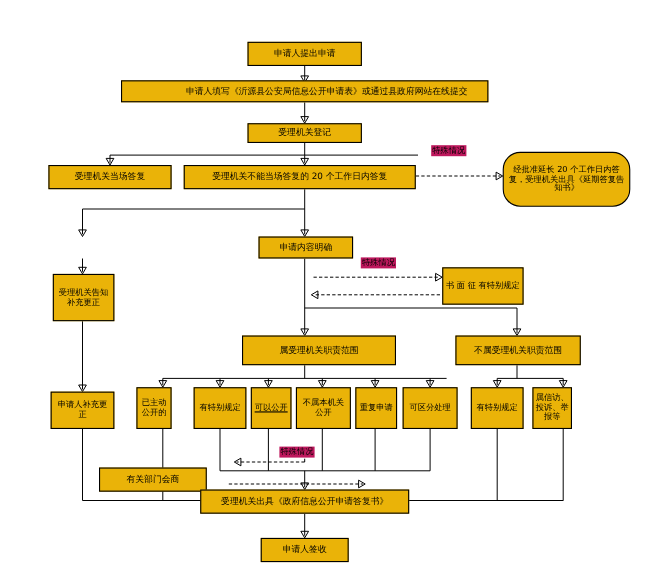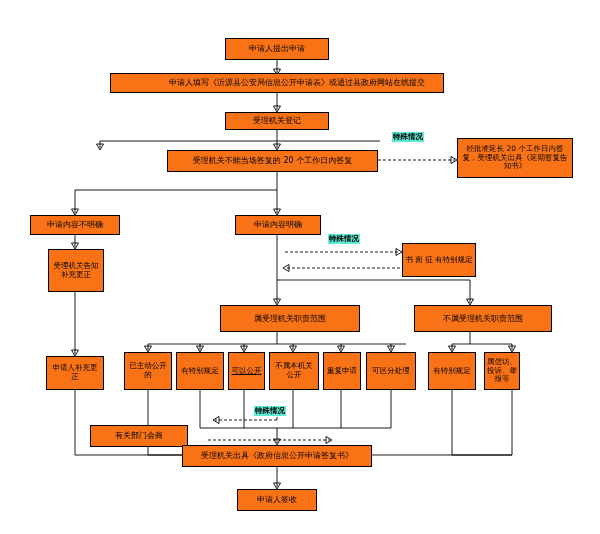--- a/index.html
+++ b/index.html
@@ -8,40 +8,39 @@
     background:#ffffff;
     font-family:"DejaVu Sans","Liberation Sans",sans-serif;
     position:relative;
     overflow:hidden;
   }
   #canvas{position:absolute;left:0;top:0;width:600px;height:534px;}
   .node{
     position:absolute;
     box-sizing:border-box;
     border:1px solid #000;
-    background:#f97316;
+    background:#eab308;
     color:#000;
     display:flex;
     align-items:center;
     justify-content:center;
     text-align:center;
     line-height:1.18;
     font-size:8px;
     padding:1px 2px;
     z-index:3;
   }
   .label{
     position:absolute;
     font-size:7.5px;
     color:#000;
-    background:#5eead4;
+    background:#be185d;
     padding:0 1px;
     z-index:4;
     white-space:nowrap;
-    font-weight:bold;
   }
   svg{position:absolute;left:0;top:0;z-index:1;}
   .ln{stroke:#000;stroke-width:0.9;fill:none;}
   .dsh{stroke:#000;stroke-width:0.9;fill:none;stroke-dasharray:3 2;}
 </style>
 </head>
 <body>
 
 <div id="canvas">
 
@@ -139,44 +138,44 @@
     <path class="ln" d="M277,467 L277,487"></path>
     <path class="ln" d="M273.5,483 L277,489 L280.5,483 Z" fill="#000"></path>
   </svg>
 
   <div class="node" style="left:225px;top:38px;width:104px;height:22px;">申请人提出申请</div>
 
   <div class="node" style="left:110px;top:73px;width:334px;height:20px;padding-left:42px;">申请人填写《沂源县公安局信息公开申请表》或通过县政府网站在线提交</div>
 
   <div class="node" style="left:225px;top:112px;width:104px;height:18px;">受理机关登记</div>
 
+  <div class="node" style="left:44px;top:150px;width:112px;height:22px;">受理机关当场答复</div>
 
   <div class="node" style="left:167px;top:150px;width:211px;height:22px;">受理机关不能当场答复的 20 个工作日内答复</div>
 
-  <div class="node" style="left:457px;top:138px;width:116px;height:40px;font-size:7.5px;">经批准延长 20 个工作日内答复，受理机关出具《延期答复告知书》</div>
+  <div class="node" style="left:457px;top:138px;width:116px;height:50px;font-size:7.5px;border-radius:16px;">经批准延长 20 个工作日内答复，受理机关出具《延期答复告知书》</div>
 
   <div class="label" style="left:392px;top:132px;">特殊情况</div>
 
-  <div class="node" style="left:30px;top:215px;width:90px;height:20px;">申请内容不明确</div>
 
   <div class="node" style="left:235px;top:215px;width:86px;height:20px;">申请内容明确</div>
 
   <div class="label" style="left:328px;top:234px;">特殊情况</div>
 
   <div class="node" style="left:402px;top:243px;width:74px;height:34px;font-size:7.5px;">书 面 征 有特别规定</div>
 
   <div class="node" style="left:48px;top:249px;width:56px;height:43px;font-size:7.5px;">受理机关告知补充更正</div>
 
   <div class="node" style="left:220px;top:305px;width:140px;height:27px;">属受理机关职责范围</div>
 
-  <div class="node" style="left:414px;top:305px;width:138px;height:27px;">不属受理机关职责范围</div>
+  <div class="node" style="left:414px;top:305px;width:114px;height:27px;">不属受理机关职责范围</div>
 
   <div class="node" style="left:46px;top:356px;width:58px;height:34px;font-size:7.5px;">申请人补充更正</div>
 
-  <div class="node" style="left:124px;top:352px;width:48px;height:38px;font-size:7.5px;">已主动公开的</div>
+  <div class="node" style="left:124px;top:352px;width:32px;height:38px;font-size:7.5px;">已主动公开的</div>
 
   <div class="node" style="left:176px;top:352px;width:48px;height:38px;font-size:7.5px;">有特别规定</div>
 
   <div class="node" style="left:228px;top:352px;width:37px;height:38px;font-size:7.5px;text-decoration:underline;">可以公开</div>
 
   <div class="node" style="left:269px;top:352px;width:50px;height:38px;font-size:7.5px;">不属本机关公开</div>
 
   <div class="node" style="left:366px;top:352px;width:50px;height:38px;font-size:7.5px;">可区分处理</div>
 
   <div class="node" style="left:323px;top:352px;width:38px;height:38px;font-size:7.5px;">重复申请</div>

